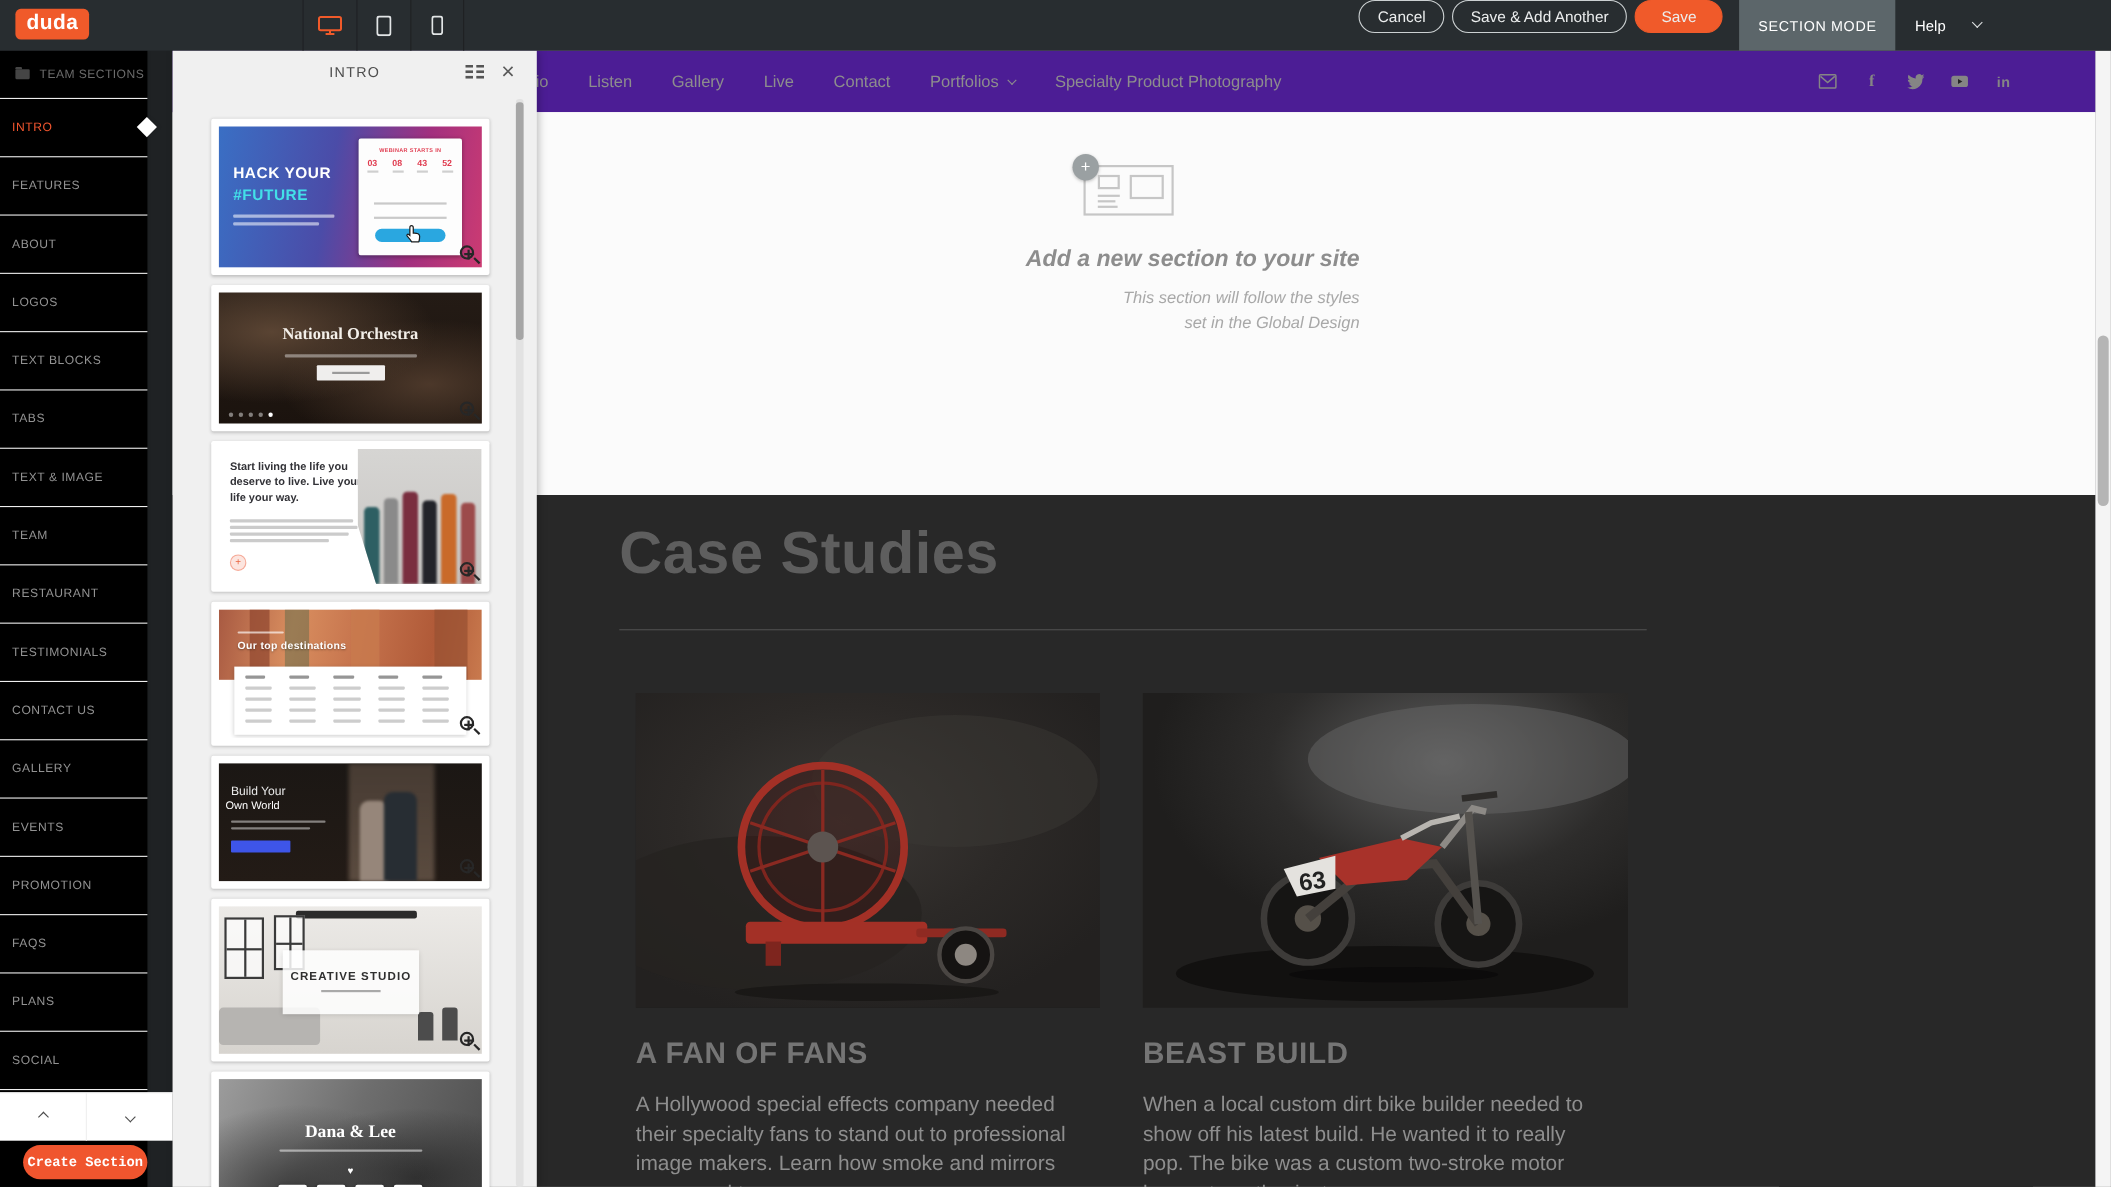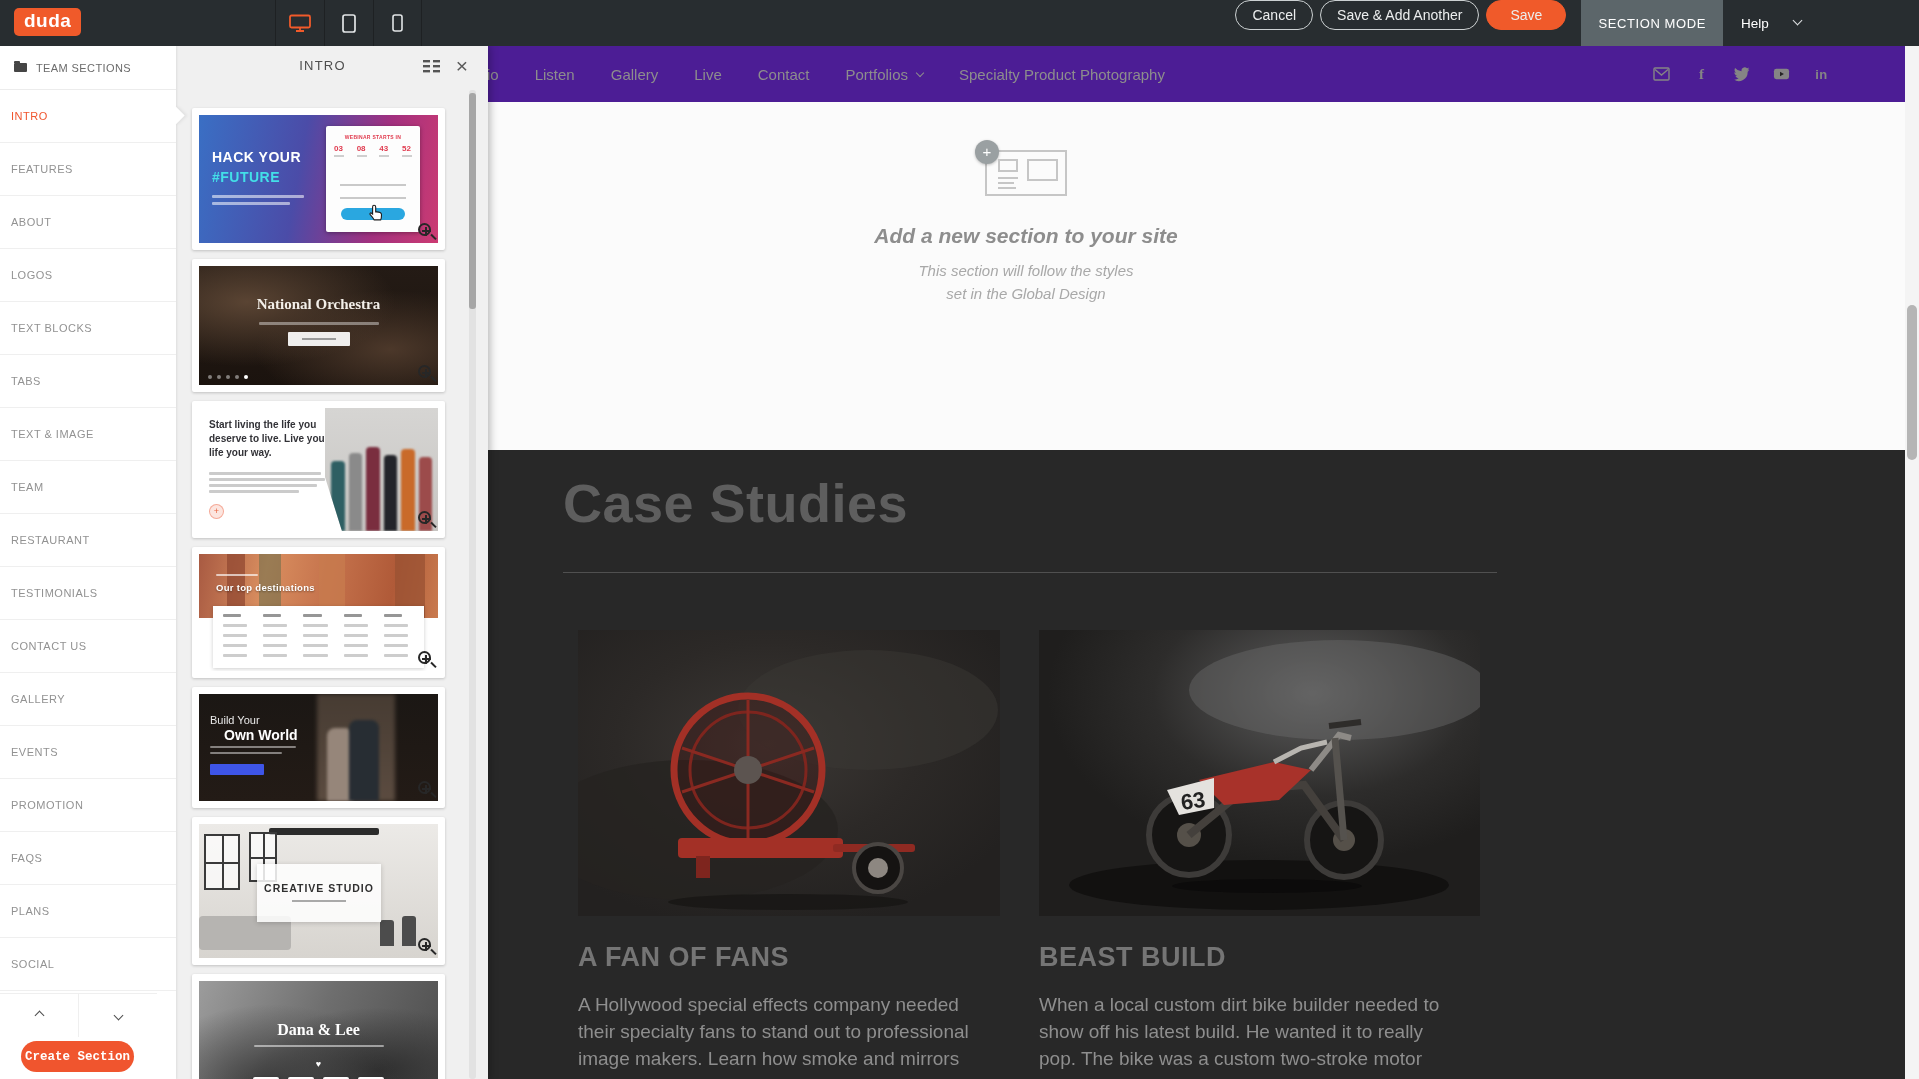--- a/index.html
+++ b/index.html
@@ -23,21 +23,21 @@
   .mode-block{height:46px;background:#5c666a;color:#fff;display:flex;align-items:center;
     padding:0 17px;font-size:13px;letter-spacing:.6px;margin-left:8px;white-space:nowrap}
   .help-box{width:196px;height:46px;display:flex;align-items:center;color:#fff;font-size:13.5px;
     padding-left:18px;position:relative;cursor:pointer}
   .chev{display:inline-block;width:7px;height:7px;border-right:1.6px solid currentColor;
     border-bottom:1.6px solid currentColor;transform:rotate(45deg)}
   .chev.up{transform:rotate(-135deg)}
   .help-box .chev{position:absolute;right:118px;top:17px;color:#dfe2e3}
 
   
-  .sidebar{position:absolute;left:0;top:46px;width:176px;bottom:0;background:#ffffff;z-index:5;
+  .sidebar{position:absolute;left:0;top:46px;width:134px;bottom:0;background:#000000;z-index:5;
     box-shadow:1px 0 2px rgba(0,0,0,.08)}
   .side-head{height:44px;display:flex;align-items:center;gap:9px;padding-left:14px;
     border-bottom:1px solid #ececec;color:#6b6b6b;font-size:11px;letter-spacing:.4px}
   .folder{width:13px;height:9px;background:#454545;border-radius:1px;position:relative}
   .folder::before{content:"";position:absolute;left:0;top:-2px;width:6px;height:2px;background:#454545;border-radius:1px 1px 0 0}
   .side-item{height:53px;display:flex;align-items:center;padding-left:11px;
     border-bottom:1px solid #efefef;font-size:11px;letter-spacing:.5px;color:#929292;
     cursor:pointer;position:relative}
   .side-item.active{color:#f0552e}
   .side-item.active::after{content:"";position:absolute;right:-6px;top:50%;margin-top:-7px;
@@ -127,21 +127,21 @@
     grid-template-columns:repeat(5,1fr);grid-template-rows:repeat(5,1fr);gap:4px 10px}
   .s4-card i{height:2.5px;background:#cdcdcd;border-radius:1px;width:80%}
   .s4-card i.h{background:#969696;width:60%}
 
   
   .s5{height:107px;background:linear-gradient(#1b1714,#231b16)}
   .s5 .door{position:absolute;left:118px;top:0;width:78px;height:107px;
     background:linear-gradient(#6b5a4c,#8a7463);opacity:.55;filter:blur(2px)}
   .s5 .fig{position:absolute;filter:blur(1.5px);border-radius:8px 8px 0 0}
   .s5 .t1{position:absolute;left:11px;top:20px;color:#e9e9e9;font-size:11px}
-  .s5 .t2{position:absolute;left:25px;top:33px;color:#fff;font-weight:700;font-size:14px}
+  .s5 .t2{position:absolute;left:6px;top:33px;color:#fff;font-weight:400;font-size:10px}
   .s5-btn{position:absolute;left:11px;top:70px;width:54px;height:11px;background:#3e55e8;border-radius:1px}
 
   
   .s6{height:134px;background:linear-gradient(#eceae7,#d7d4cf)}
   .s6 .beam{position:absolute;left:70px;top:4px;width:110px;height:7px;background:#2b2b2b;border-radius:2px}
   .s6 .win{position:absolute;border:2px solid #3a3a3a;background:rgba(255,255,255,.7)}
   .s6 .win::before{content:"";position:absolute;left:50%;top:0;bottom:0;width:1.5px;background:#3a3a3a}
   .s6 .win::after{content:"";position:absolute;top:50%;left:0;right:0;height:1.5px;background:#3a3a3a}
   .s6 .sofa{position:absolute;left:0;bottom:8px;width:92px;height:34px;background:#b6b4b1;
     border-radius:4px;filter:blur(.5px)}
@@ -174,21 +174,21 @@
   .nav-item{cursor:pointer}
   .nav-drop{display:flex;align-items:center;gap:9px;cursor:pointer}
   .nav-drop .chev{width:6px;height:6px;margin-top:-3px;color:#8d8d8d}
   .socials{position:absolute;right:75px;top:0;height:56px;display:flex;align-items:center;gap:23px}
   .soc{width:17px;height:17px;display:flex;align-items:center;justify-content:center;
     color:#858585;cursor:pointer}
   .soc.fb::before{content:"f";font-weight:bold;font-size:15px;font-family:"Liberation Serif",serif}
   .soc.li::before{content:"in";font-weight:bold;font-size:13px;letter-spacing:.5px}
 
   .sec-white{position:absolute;left:0;top:56px;width:100%;height:348px;background:#fbfbfb}
-  .add-wrap{position:absolute;left:869px;top:48px;transform:translateX(-50%);width:420px;text-align:center}
+  .add-wrap{position:absolute;left:869px;top:48px;transform:translateX(-50%);width:420px;text-align:right}
   .add-icon{position:relative;width:82px;height:46px;border:2px solid #c6c6c6;margin:0 auto;background:#fbfbfb}
   .add-icon .r1{position:absolute;left:11px;top:7px;width:20px;height:13px;border:2px solid #c6c6c6}
   .add-icon .l1,.add-icon .l2,.add-icon .l3{position:absolute;left:11px;height:2px;background:#c6c6c6}
   .add-icon .l1{top:25px;width:20px}.add-icon .l2{top:30px;width:16px}.add-icon .l3{top:35px;width:18px}
   .add-icon .r2{position:absolute;left:40px;top:7px;width:31px;height:22px;border:2px solid #c6c6c6}
   .plus-badge{position:absolute;left:-12px;top:-12px;width:24px;height:24px;border-radius:50%;
     background:#9aa0a2;color:#fff;font-size:15px;line-height:23px;text-align:center;
     box-shadow:0 1px 3px rgba(0,0,0,.25)}
   .plus-badge::before{content:"+"}
   .add-title{margin-top:28px;font-size:21px;font-weight:bold;font-style:italic;color:#8d8d8d}

